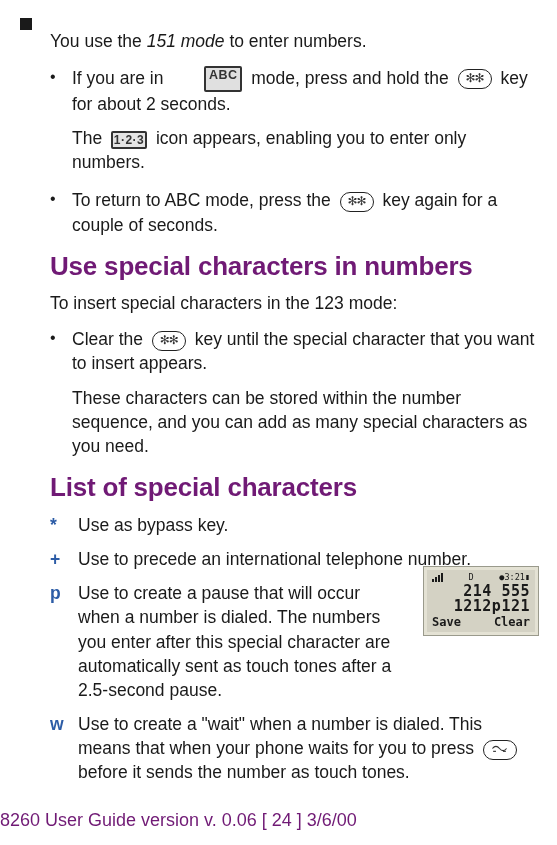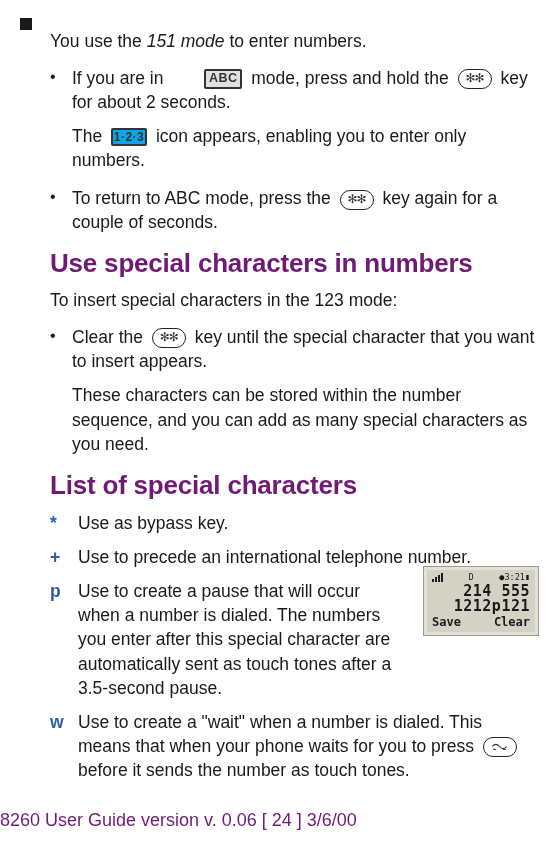--- a/index.html
+++ b/index.html
@@ -38,26 +38,26 @@
   .char-sym { color:#2c5ca6; font-weight:700; width:28px; flex-shrink:0; }
   .char-desc { flex:1; }
 
   .p-row { display:flex; }
   .p-row .char-desc { max-width: 320px; }
 
   .footer { position:absolute; bottom:14px; left:0; color:#701a75; font-size:18px; }
 
   .icon-inline { display:inline-block; vertical-align:middle; margin:0 4px; }
   .icon-abc {
-    display:inline-block; width:38px; height:20px; border:2px solid #333; background:#e0e0e0;
+    display:inline-block; width:38px; height:26px; border:2px solid #333; background:#e0e0e0;
     font-size:12.5px; font-weight:700; text-align:center; line-height:14px; vertical-align:middle;
     border-radius:2px; letter-spacing:0.5px; color:#333;margin-left:36px;
   }
   .icon-123 {
-    display:inline-block; width:36px; height:18px; border:2px solid #333; background:#0ea5e9;
+    display:inline-block; width:36px; height:18px; border:2px solid #333; background:#e5e5e5;
     font-size:12px; font-weight:700; text-align:center; line-height:14px; vertical-align:middle;
     border-radius:2px; letter-spacing:0.5px; color:#333;
   }
 
   .icon-starkey {
     display:inline-block; width:34px; height:20px; border-radius:10px; border:1.6px solid #222; background:#fff;
     vertical-align:middle; position:relative; font-size:12px; line-height:17px; text-align:center;
   }
   .icon-starkey::after{ content:"✻✻"; letter-spacing:-1px; color:#333; }
   .icon-callkey {
@@ -134,21 +134,21 @@
     <div class="char-row">
       <div class="char-sym">*</div>
       <div class="char-desc">Use as bypass key.</div>
     </div>
     <div class="char-row">
       <div class="char-sym">+</div>
       <div class="char-desc">Use to precede an international telephone number.</div>
     </div>
     <div class="char-row p-row">
       <div class="char-sym">p</div>
-      <div class="char-desc">Use to create a pause that will occur when a number is dialed. The numbers you enter after this special character are automatically sent as touch tones after a 3.5-second pause.</div>
+      <div class="char-desc">Use to create a pause that will occur when a number is dialed. The numbers you enter after this special character are automatically sent as touch tones after a 2.5-second pause.</div>
     </div>
     <div class="char-row">
       <div class="char-sym">w</div>
       <div class="char-desc">
         <span>Use to create a "wait" when a number is dialed. This means that when your phone waits for you to press </span>
         <span class="icon-callkey icon-inline">
           <svg viewBox="0 0 24 16">
               <path d="M2 8 Q7 2 12 8 Q17 14 22 8" stroke="#333" stroke-width="1.6" fill="none"></path>
               <path d="M3 12 L7 12" stroke="#333" stroke-width="1.6"></path>
               <path d="M17 12 L21 12" stroke="#333" stroke-width="1.6"></path>

